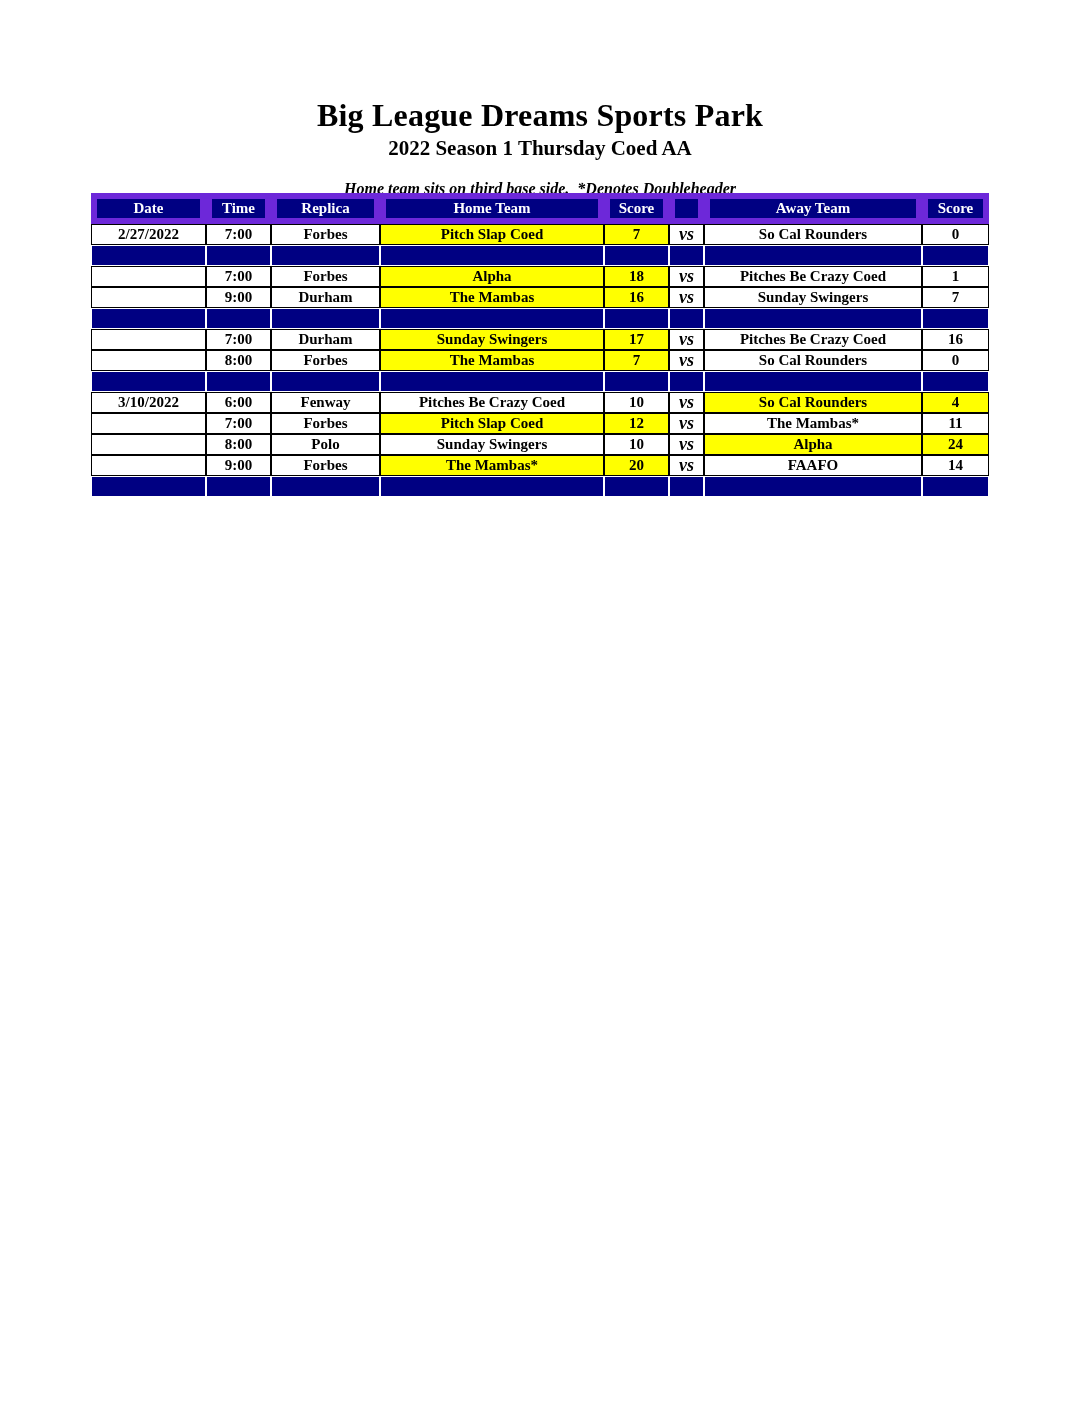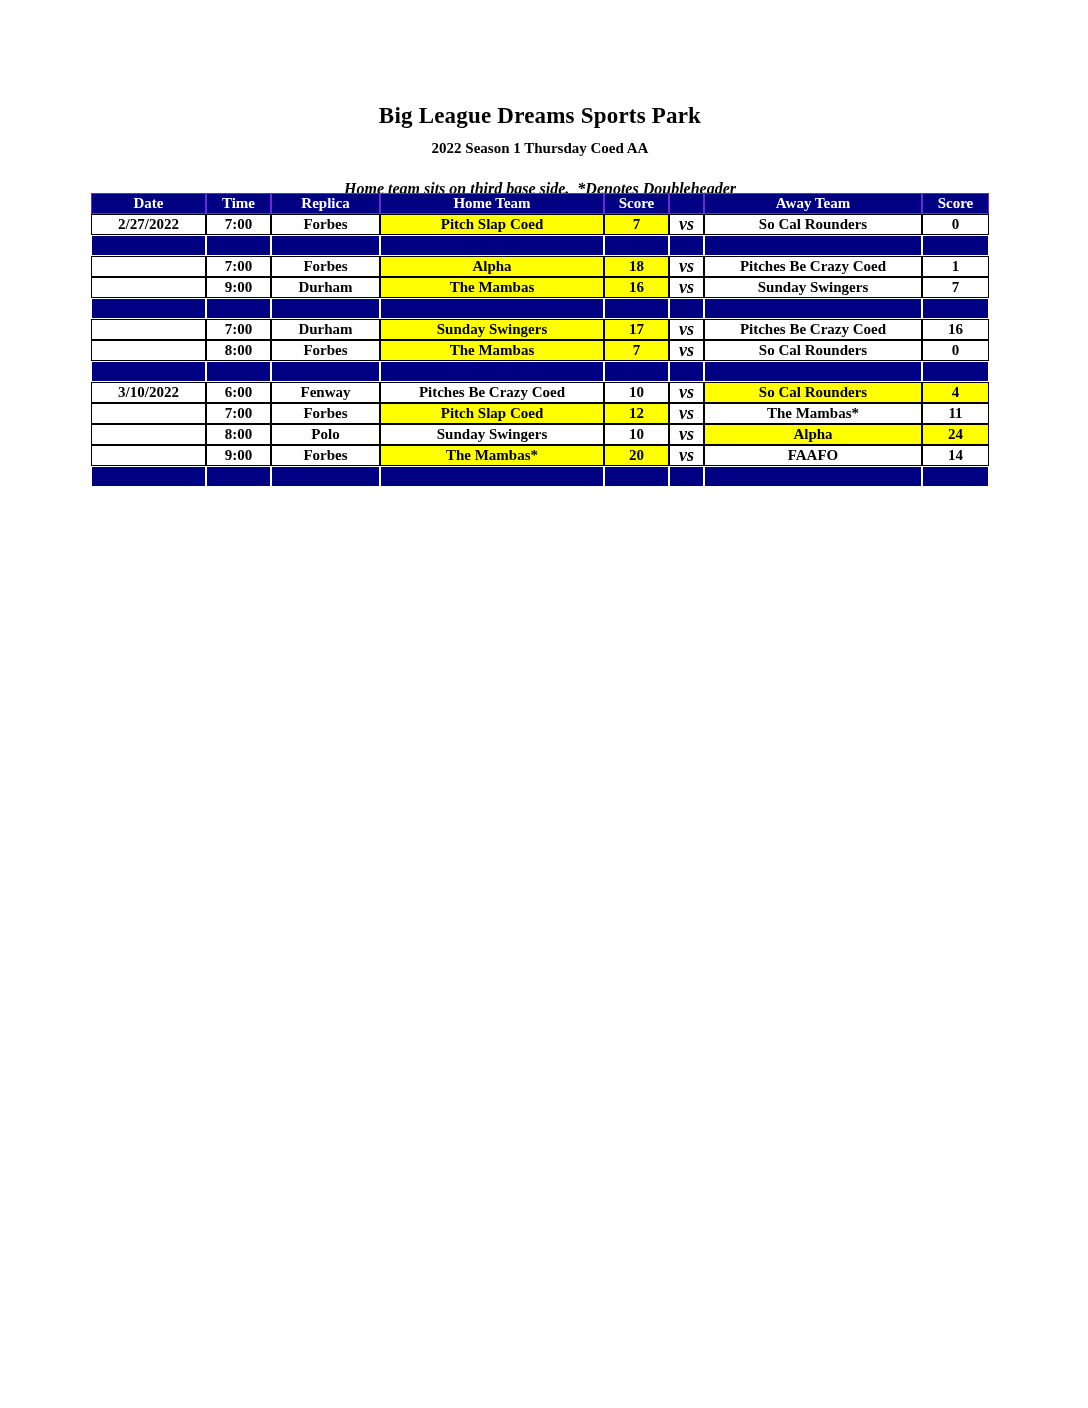--- a/index.html
+++ b/index.html
@@ -8,35 +8,35 @@
     --header-text:#FFFFFF;
   }
   html,body{margin:0;padding:0;}
   body{
     width:1088px;height:1408px;background:#ffffff;position:relative;
     font-family:"Liberation Serif","DejaVu Serif",serif;color:#000;
   }
   .heading{
     position:absolute;left:91px;top:100px;width:898px;text-align:center;
   }
-  .title{font-size:23px;font-weight:bold;line-height:31px;letter-spacing:0.2px;}
-  .subtitle{font-size:15px;font-weight:bold;line-height:24px;margin-top:5px;}
+  .title{font-size:32px;font-weight:bold;line-height:31px;letter-spacing:0.2px;}
+  .subtitle{font-size:21px;font-weight:bold;line-height:24px;margin-top:5px;}
   .note{font-size:16px;font-weight:bold;font-style:italic;margin-top:20px;white-space:pre-wrap;}
   table.schedule{
     position:absolute;left:91px;top:193px;width:898px;
     border-collapse:separate;border-spacing:0;table-layout:fixed;
   }
   .schedule th,.schedule td{
     padding:0;height:19px;text-align:center;vertical-align:middle;
     font-weight:bold;font-size:15px;line-height:19px;
     overflow:hidden;white-space:nowrap;
   }
   .schedule th{
     background:var(--navy);color:var(--header-text);
-    border:1px solid #6d28d9;font-size:15px;
+    border:6px solid #6d28d9;font-size:15px;
   }
   tr.sep td{background:var(--navy);border:1px solid #ffffff;}
   tr.game td{background:#ffffff;border:1px solid #000000;}
   tr.game td.win{background:var(--win);}
   tr.game td.vs{font-style:italic;font-size:18px;}
 </style>
 </head>
 <body>
 
 <div class="heading">

